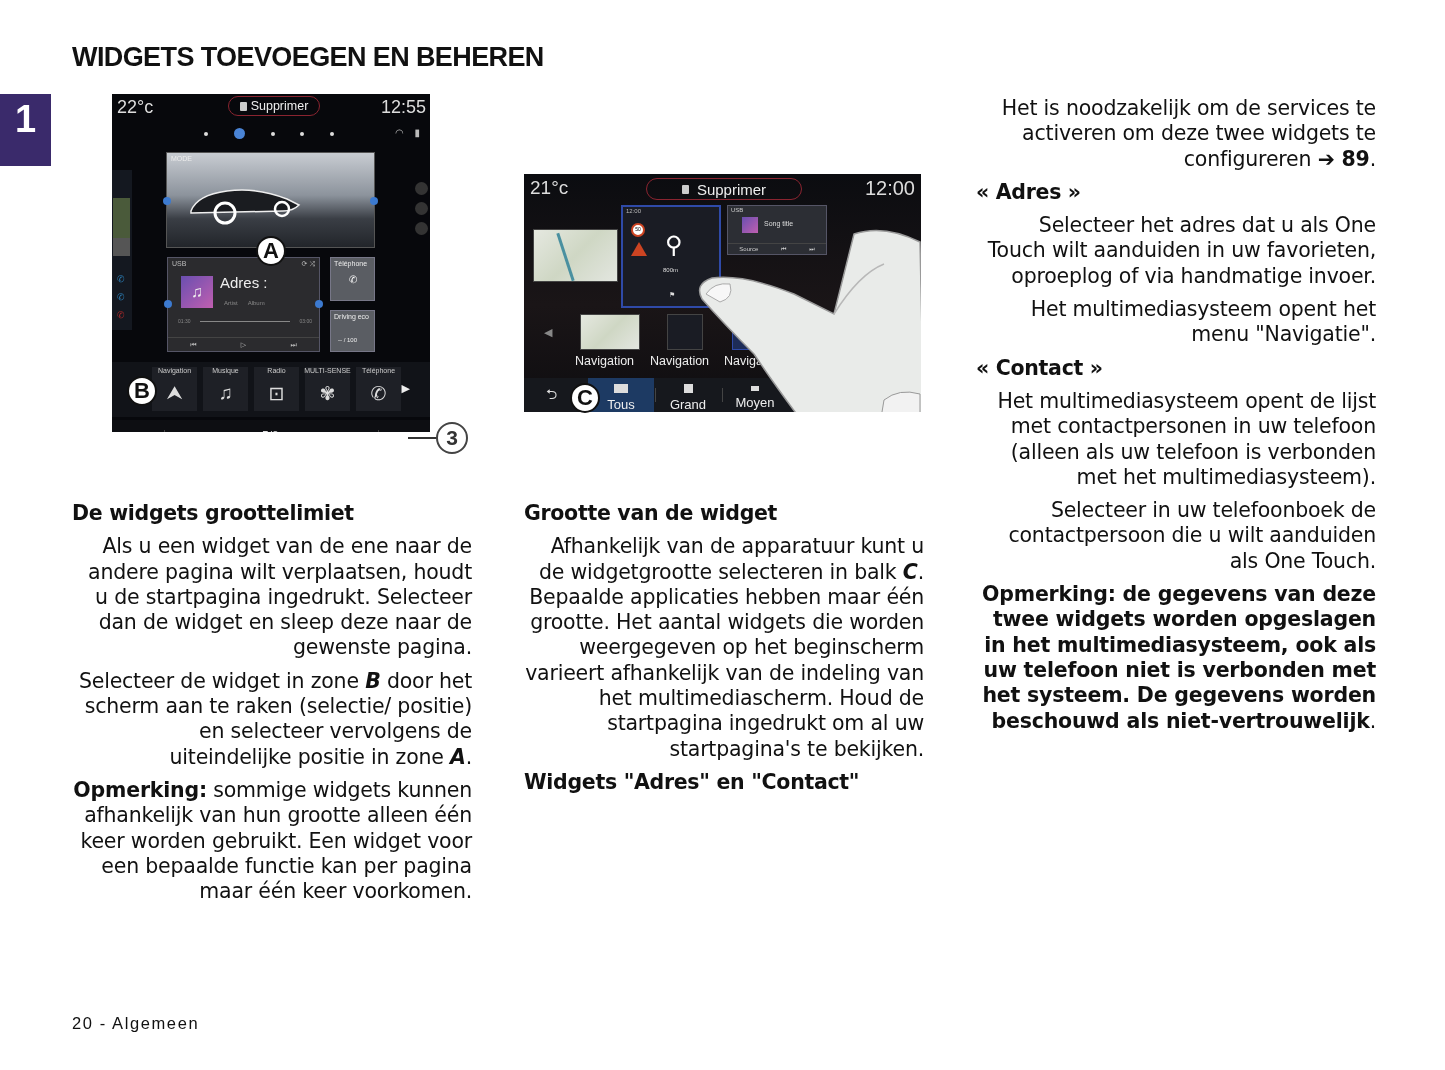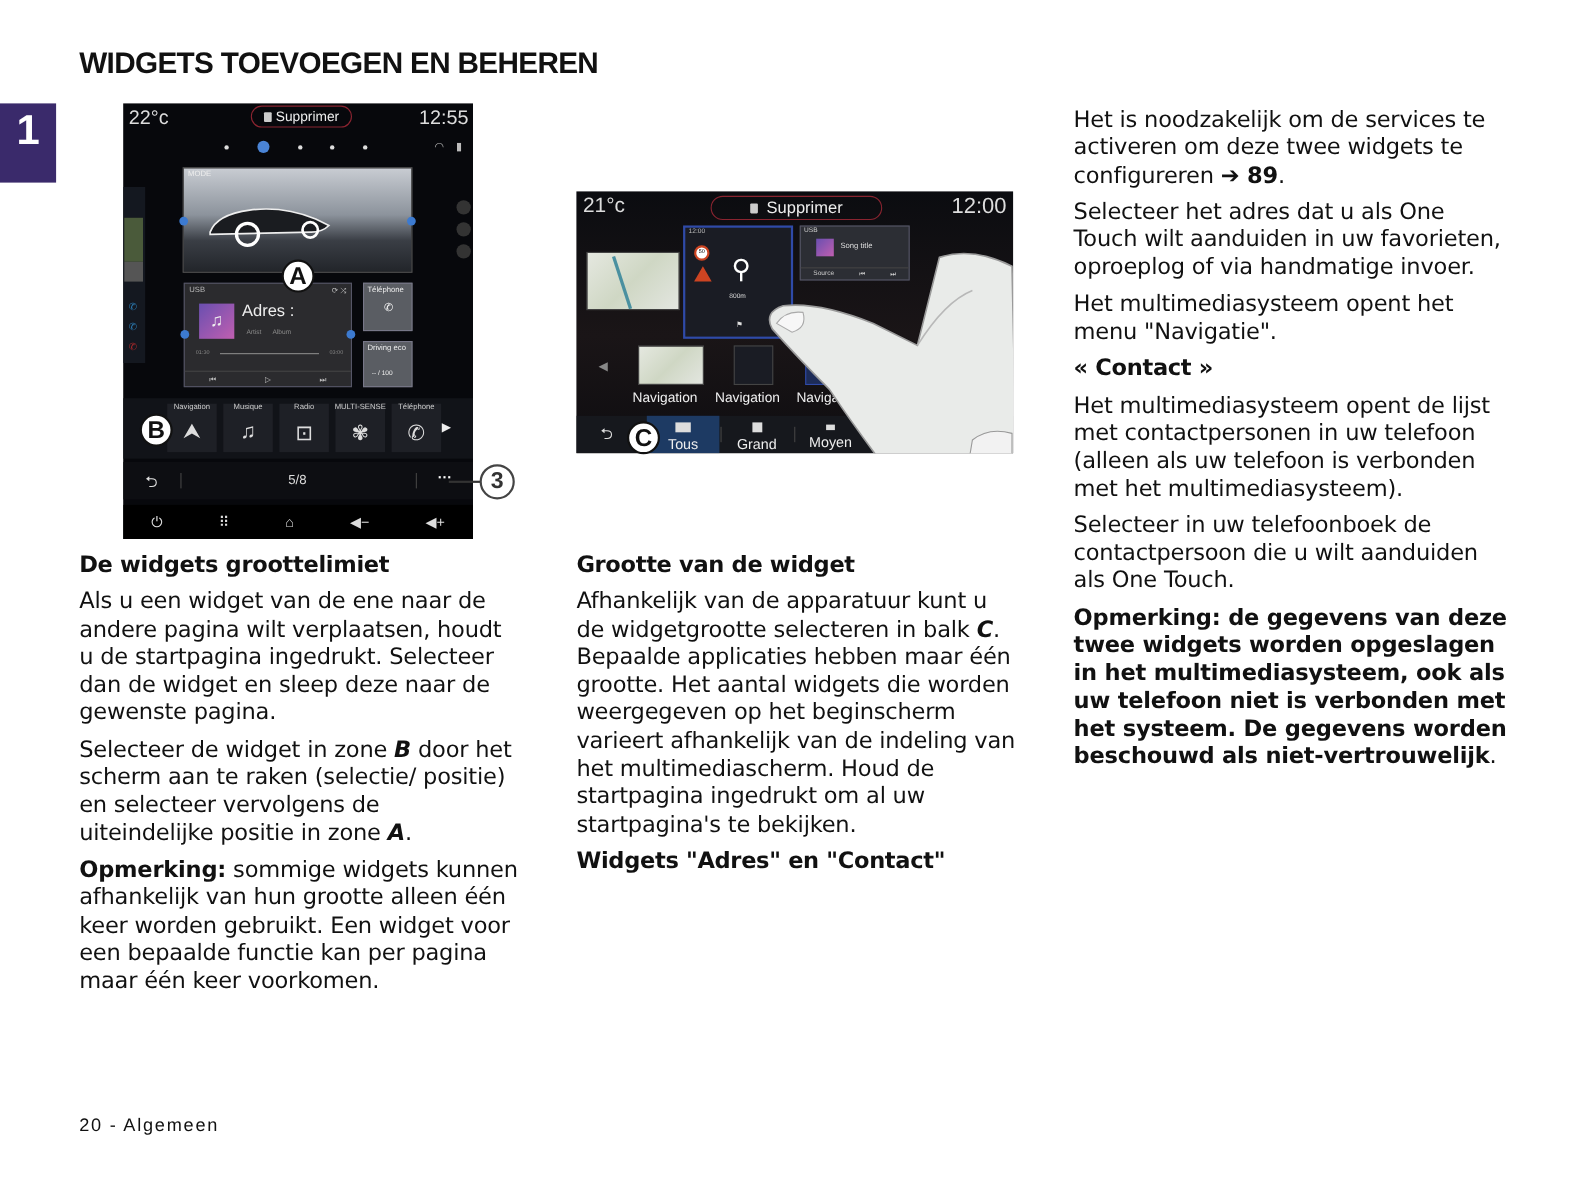--- a/index.html
+++ b/index.html
@@ -12,36 +12,36 @@
       font-size: 27px; letter-spacing: -0.6px; color: #111;
     }
     .chapter-tab {
       position: absolute; left: 0; top: 94px; width: 51px; height: 72px;
       background: #3a2a6b; color: #fff;
       font-family: "Liberation Sans", sans-serif; font-weight: 700; font-size: 38px;
       display: flex; align-items: flex-start; justify-content: center; padding-top: 4px;
     }
 
     .col { position: absolute; width: 400px; font-size: 20.5px; line-height: 25.3px; letter-spacing: -0.2px; }
-    .col p { margin-bottom: 8px; }
+    .col p { margin-bottom: 8px; text-align: right; }
     .col h3 { font-size: 20.5px; font-weight: 700; line-height: 25.3px; margin-bottom: 8px; letter-spacing: -0.3px; }
     .col .b { font-weight: 700; }
     .col .bi { font-weight: 700; font-style: italic; }
     .col1 { left: 72px; top: 501px; }
     .col2 { left: 524px; top: 501px; }
     .col3 { left: 976px; top: 96px; }
 
     .footer {
       position: absolute; left: 72px; top: 1014px;
       font-family: "Liberation Sans", sans-serif; font-size: 16.5px; letter-spacing: 1.6px; color: #111;
     }
 
     
     .scr1 {
-      position: absolute; left: 112px; top: 94px; width: 318px; height: 396px;
+      position: absolute; left: 112px; top: 94px; width: 318px; height: 338px;
       background: #07080c; overflow: hidden; color: #e6e6e6;
       font-family: "Liberation Sans", sans-serif;
     }
     .s1-temp { position: absolute; left: 5px; top: 3px; font-size: 18px; color: #ddd; }
     .s1-time { position: absolute; right: 4px; top: 3px; font-size: 18px; color: #ddd; }
     .s1-supp {
       position: absolute; left: 116px; top: 2px; width: 92px; height: 20px;
       border: 1.5px solid #8a2430; border-radius: 10px;
       font-size: 12.5px; color: #eee; display: flex; align-items: center; justify-content: center; gap: 4px;
     }
@@ -349,20 +349,21 @@
 </div>
 
 <div class="col col2">
   <h3>Grootte van de widget</h3>
   <p><span>Afhankelijk van de apparatuur kunt u de widgetgrootte selecteren in balk </span><span class="bi">C</span><span>. Bepaalde applicaties heb­ben maar één grootte. Het aantal widgets die worden weergegeven op het beginscherm varieert afhan­kelijk van de indeling van het multi­mediascherm. Houd de startpagina ingedrukt om al uw startpagina's te bekijken.</span></p>
   <h3>Widgets "Adres" en "Contact"</h3>
 </div>
 
 <div class="col col3">
   <p><span>Het is noodzakelijk om de services te activeren om deze twee widgets te configureren </span><span class="b">➔ 89</span><span>.</span></p>
+  <h3>« Adres »</h3>
   <p>Selecteer het adres dat u als One Touch wilt aanduiden in uw favorie­ten, oproeplog of via handmatige in­voer.</p>
   <p>Het multimediasysteem opent het menu "Navigatie".</p>
   <h3>« Contact »</h3>
   <p>Het multimediasysteem opent de lijst met contactpersonen in uw tele­foon (alleen als uw telefoon is ver­bonden met het multimediasys­teem).</p>
   <p>Selecteer in uw telefoonboek de contactpersoon die u wilt aanduiden als One Touch.</p>
   <p><span class="b">Opmerking: de gegevens van deze twee widgets worden opgeslagen in het multimediasysteem, ook als uw telefoon niet is verbonden met het systeem. De gegevens worden be­schouwd als niet-vertrouwelijk</span><span>.</span></p>
 </div>
 
 <div class="footer">20 - Algemeen</div>
 

